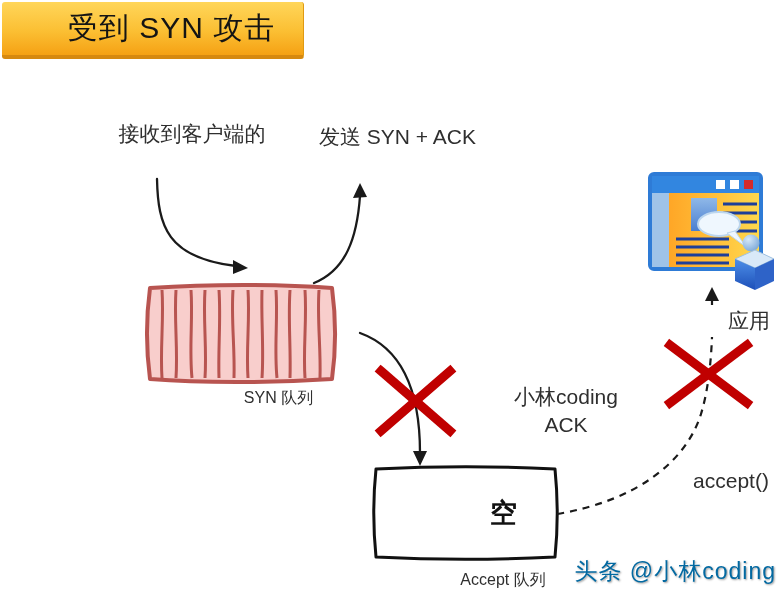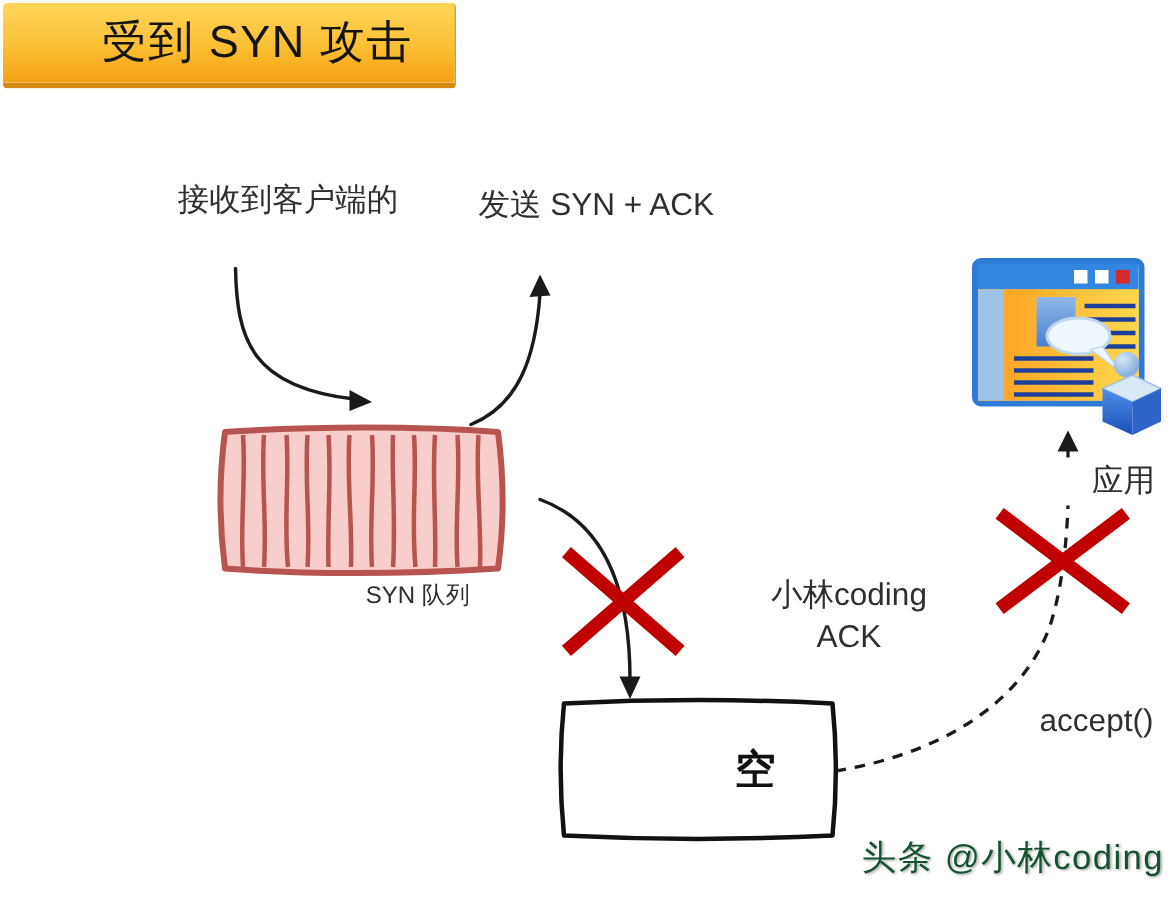--- a/index.html
+++ b/index.html
@@ -19,21 +19,21 @@
   .lbl{font-size:21px;line-height:28px;text-align:center;color:#2f2f2f;white-space:nowrap;}
   .lbl div{white-space:nowrap;}
   .queue-label{font-size:16px;}
   .empty-box-text{
     left:375px;top:468px;width:181px;height:90px;
     display:flex;align-items:center;justify-content:center;
     font-size:27px;font-weight:bold;color:#111;
   }
   .watermark{
     right:6px;top:556px;font-size:23px;
-    color:#14532d;
+    color:#0369a1;
     text-shadow:-1px -1px 0 #ffffff,1px 1px 2px #9a9a9a;
     letter-spacing:1px;
   }
   svg{position:absolute;left:0;top:0;}
 </style>
 </head>
 <body>
 
 <div class="canvas">
 
@@ -158,20 +158,23 @@
 
   <div class="abs lbl" style="left:432px;top:383px;width:192px;">
     <div>小林coding</div>
     <div>ACK</div>
   </div>
 
   <div class="abs empty-box-text">
     <span>空</span>
   </div>
 
+  <div class="abs lbl queue-label" style="left:365px;top:566px;width:200px;">
+    <div>Accept 队列</div>
+  </div>
 
   <div class="abs lbl" style="left:681px;top:307px;width:60px;">
     <div>应用</div>
   </div>
 
   <div class="abs lbl" style="left:643px;top:423px;width:100px;margin-top:44px;">
     <div>accept()</div>
   </div>
 
   <div class="abs watermark">

